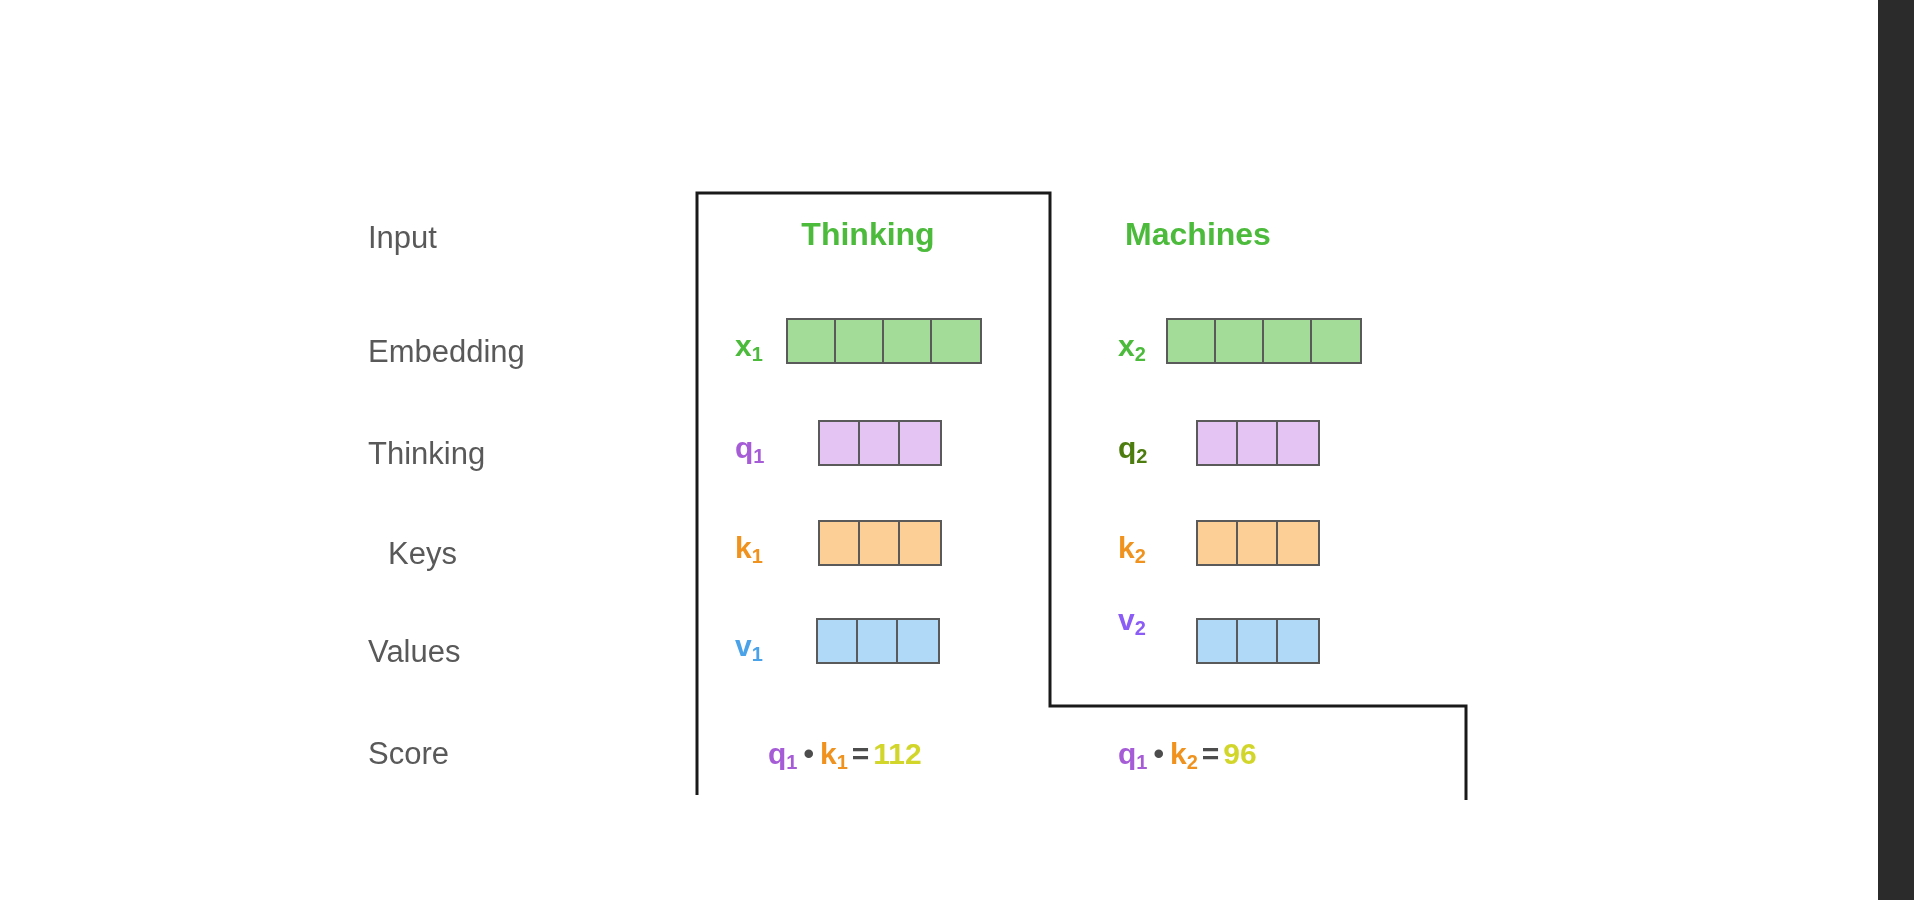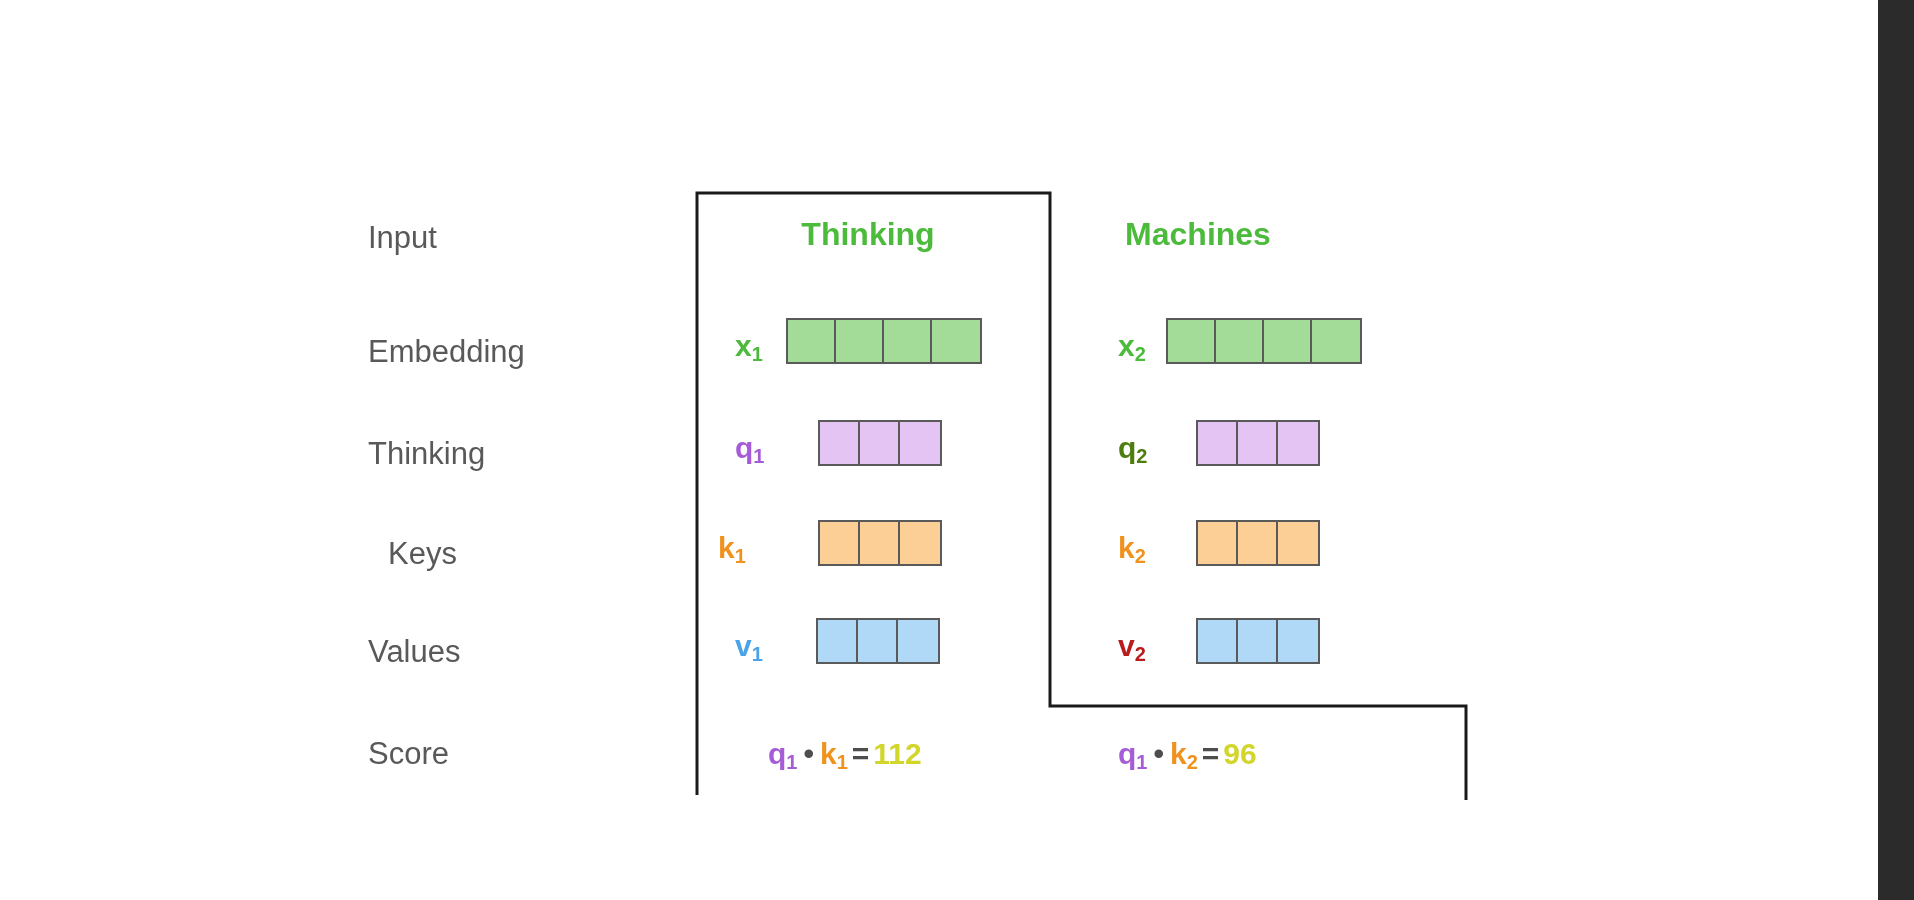--- a/index.html
+++ b/index.html
@@ -198,21 +198,21 @@
 
     <div class="vec-symbol" style="left:1118px; top:431px; color:#4d7c0f;">
       <span>q</span><span class="sub">2</span>
     </div>
     <div class="vec-boxes" style="left:1196px; top:420px; width:124px; height:46px;">
       <div class="cell" style="width:41px; background:#e3c4f2;"></div>
       <div class="cell" style="width:41px; background:#e3c4f2;"></div>
       <div class="cell" style="width:41px; background:#e3c4f2;"></div>
     </div>
 
-    <div class="vec-symbol" style="left:718px; top:531px; color:#f0921e;">
+    <div class="vec-symbol" style="left:735px; top:531px; color:#f0921e;">
       <span>k</span><span class="sub">1</span>
     </div>
     <div class="vec-boxes" style="left:818px; top:520px; width:124px; height:46px;">
       <div class="cell" style="width:41px; background:#fbcf96;"></div>
       <div class="cell" style="width:41px; background:#fbcf96;"></div>
       <div class="cell" style="width:41px; background:#fbcf96;"></div>
     </div>
 
     <div class="vec-symbol" style="left:1118px; top:531px; color:#f0921e;">
       <span>k</span><span class="sub">2</span>
@@ -225,21 +225,21 @@
 
     <div class="vec-symbol" style="left:735px; top:629px; color:#4aa3e8;">
       <span>v</span><span class="sub">1</span>
     </div>
     <div class="vec-boxes" style="left:816px; top:618px; width:124px; height:46px;">
       <div class="cell" style="width:41px; background:#afd9f7;"></div>
       <div class="cell" style="width:41px; background:#afd9f7;"></div>
       <div class="cell" style="width:41px; background:#afd9f7;"></div>
     </div>
 
-    <div class="vec-symbol" style="left:1118px; top:629px; color:#b91c1c;">
+    <div class="vec-symbol" style="left:1118px; top:603px; color:#8b5cf6;">
       <span>v</span><span class="sub">2</span>
     </div>
     <div class="vec-boxes" style="left:1196px; top:618px; width:124px; height:46px;">
       <div class="cell" style="width:41px; background:#afd9f7;"></div>
       <div class="cell" style="width:41px; background:#afd9f7;"></div>
       <div class="cell" style="width:41px; background:#afd9f7;"></div>
     </div>
 
     <div class="score-expr" style="left:768px; top:737px;text-align:center;">
       <span class="q">q</span><span class="q sub">1</span><span class="dot">•</span><span class="k">k</span><span class="k sub">1</span><span class="eq">=</span><span class="val">112</span>

